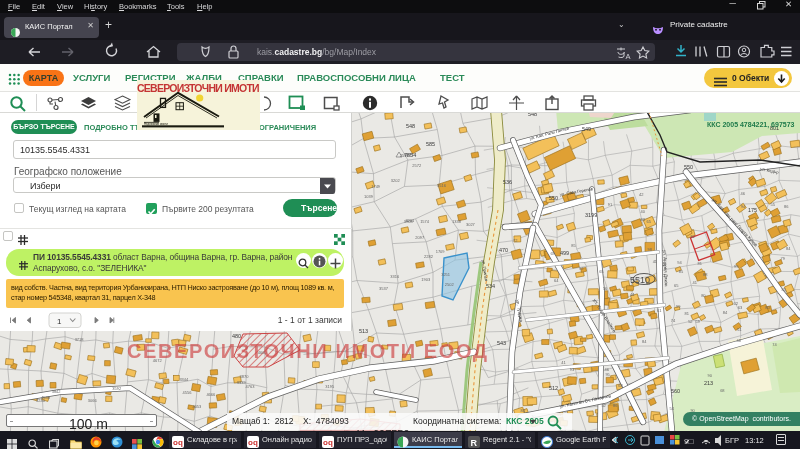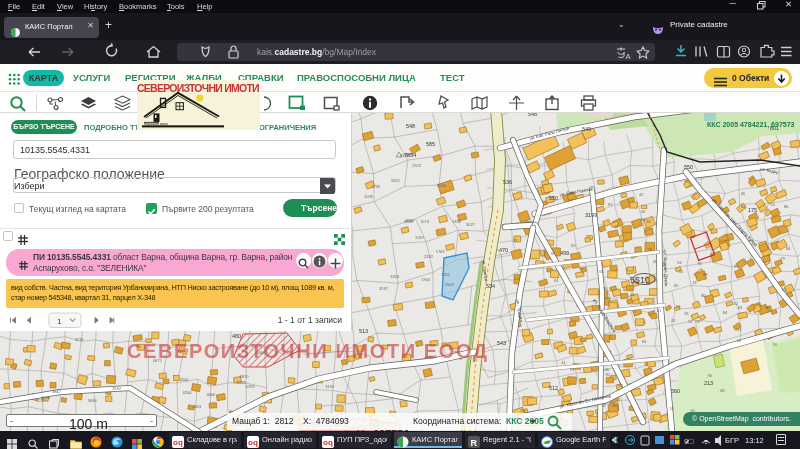--- a/index.html
+++ b/index.html
@@ -1497,21 +1497,21 @@
           <circle cx="6.3" cy="2.0" r="1.25"></circle>
           <circle cx="10.6" cy="2.0" r="1.25"></circle>
           <circle cx="2.0" cy="6.3" r="1.25"></circle>
           <circle cx="6.3" cy="6.3" r="1.25"></circle>
           <circle cx="10.6" cy="6.3" r="1.25"></circle>
           <circle cx="2.0" cy="10.6" r="1.25"></circle>
           <circle cx="6.3" cy="10.6" r="1.25"></circle>
           <circle cx="10.6" cy="10.6" r="1.25"></circle>
         </g>
       </svg></div>
-  <div style="position:absolute;left:23px;top:6px;width:41px;height:16px;background:#14b8a6;border-radius:9px;font-size:9px;font-weight:bold;color:#333f2e;text-align:center;line-height:16px">КАРТА</div>
+  <div style="position:absolute;left:23px;top:6px;width:41px;height:16px;background:#f97316;border-radius:9px;font-size:9px;font-weight:bold;color:#333f2e;text-align:center;line-height:16px">КАРТА</div>
   <div style="position:absolute;left:73px;top:8px;font-size:9.5px;font-weight:bold;color:#2a8a58">УСЛУГИ</div>
     <div style="position:absolute;left:125px;top:8px;font-size:9.5px;font-weight:bold;color:#2a8a58">РЕГИСТРИ</div>
     <div style="position:absolute;left:186px;top:8px;font-size:9.5px;font-weight:bold;color:#2a8a58">ЖАЛБИ</div>
     <div style="position:absolute;left:238px;top:8px;font-size:9.5px;font-weight:bold;color:#2a8a58">СПРАВКИ</div>
     <div style="position:absolute;left:297px;top:8px;font-size:9.5px;font-weight:bold;color:#2a8a58">ПРАВОСПОСОБНИ ЛИЦА</div>
     <div style="position:absolute;left:440px;top:8px;font-size:9.5px;font-weight:bold;color:#2a8a58">ТЕСТ</div>
   <div style="position:absolute;left:704px;top:4px;width:88px;height:20px;background:#f3c73e;border-radius:12px">
     <div style="position:absolute;left:10px;top:5px"><svg width="13" height="10" viewBox="0 0 13 10" style="">
           <g stroke="#2b2b2b" stroke-width="1.6">
             <line x1="0" y1="1.5" x2="13" y2="1.5"></line>
@@ -1584,22 +1584,22 @@
         <rect x="1.5" y="5" width="14" height="6" fill="none" stroke="#4d4d4d" stroke-width="1.3"></rect>
         <rect x="4" y="9" width="9" height="6" fill="#fff" stroke="#4d4d4d" stroke-width="1.3"></rect>
       </svg></div>
   </div>
 
 <div style="position:absolute;left:0;top:113px;width:352px;height:218px;background:#fff;border-right:1px solid #cfcfcc;z-index:5">
   <div style="position:absolute;left:11px;top:7px;width:66px;height:14px;background:#1f8e55;border-radius:8px;font-size:7px;font-weight:bold;color:#fff;line-height:14px;text-align:center">БЪРЗО ТЪРСЕНЕ</div>
   <div style="position:absolute;left:84px;top:10px;font-size:7.5px;font-weight:bold;color:#2a8a58">ПОДРОБНО ТЪРСЕНЕ</div>
   <div style="position:absolute;left:259px;top:10px;font-size:7.5px;font-weight:bold;color:#2a8a58">ОГРАНИЧЕНИЯ</div>
   <div style="position:absolute;left:13px;top:27px;width:323px;height:19px;border:1px solid #c9c9c6;border-radius:3px;font-size:9px;color:#2b2b2b;line-height:19px;padding-left:6px">10135.5545.4331</div>
-  <div style="position:absolute;left:14px;top:53px;font-size:14px;color:#555">Географско положение</div>
-  <div style="position:absolute;left:13px;top:64px;width:323px;height:16px;border:1px solid #c9c9c6;border-radius:3px;font-size:9px;color:#2b2b2b;line-height:16px;padding-left:0">Избери
+  <div style="position:absolute;left:14px;top:53px;font-size:10px;color:#555">Географско положение</div>
+  <div style="position:absolute;left:13px;top:64px;width:323px;height:16px;border:1px solid #c9c9c6;border-radius:3px;font-size:9px;color:#2b2b2b;line-height:16px;padding-left:16px">Избери
     <div style="position:absolute;right:0;top:0;width:15px;height:16px;background:#4a4a50;border-radius:0 2px 2px 0">
       <svg width="15" height="16">
           <path d="M 4,6.5 l 3.5,4 l 3.5,-4 z" fill="#fff"></path>
         </svg>
     </div>
   </div>
   <div style="position:absolute;left:14px;top:90px;width:10px;height:10px;border:1px solid #c5c5c2;border-radius:2px"></div>
   <div style="position:absolute;left:29px;top:91px;font-size:8.5px;color:#555">Текущ изглед на картата</div>
   <div style="position:absolute;left:146px;top:90px;width:11px;height:11px;background:#21a05c;border-radius:2px">
     <svg width="11" height="11">
@@ -1621,21 +1621,21 @@
   <div style="position:absolute;left:334px;top:118px"><svg width="11" height="11" viewBox="0 0 11 11" style="">
         <rect width="11" height="11" fill="#fff"></rect>
         <g fill="#1f8e55">
           <rect x="0" y="0" width="3.7" height="3.7"></rect>
           <rect x="7.3" y="0" width="3.7" height="3.7"></rect>
           <rect x="3.66" y="3.66" width="3.7" height="3.7"></rect>
           <rect x="0" y="7.3" width="3.7" height="3.7"></rect>
           <rect x="7.3" y="7.3" width="3.7" height="3.7"></rect>
         </g>
       </svg></div>
-  <div style="position:absolute;left:6px;top:136px;width:338px;height:27px;background:#f9a8d4;border-radius:13px">
+  <div style="position:absolute;left:6px;top:136px;width:338px;height:27px;background:#bef264;border-radius:13px">
     <div style="position:absolute;left:13px;top:7px"><svg width="9" height="9" viewBox="0 0 9 9" style="">
           <g stroke="#2b2b2b" stroke-width="1.2">
             <line x1="2.7" y1="0" x2="2.7" y2="9"></line>
             <line x1="5.8500000000000005" y1="0" x2="5.8500000000000005" y2="9"></line>
             <line x1="0" y1="2.7" x2="9" y2="2.7"></line>
             <line x1="0" y1="5.8500000000000005" x2="9" y2="5.8500000000000005"></line>
           </g>
         </svg></div>
     <div style="position:absolute;left:27px;top:3px;width:276px;font-size:8.4px;color:#3a3a3a;line-height:10.5px;letter-spacing:-0.1px"><b>ПИ 10135.5545.4331</b> област Варна, община Варна, гр. Варна, район Аспарухово, с.о. "ЗЕЛЕНИКА"</div>
     <div style="position:absolute;left:290px;top:3.5px;width:15px;height:15px;background:#fff;border-radius:50%">

